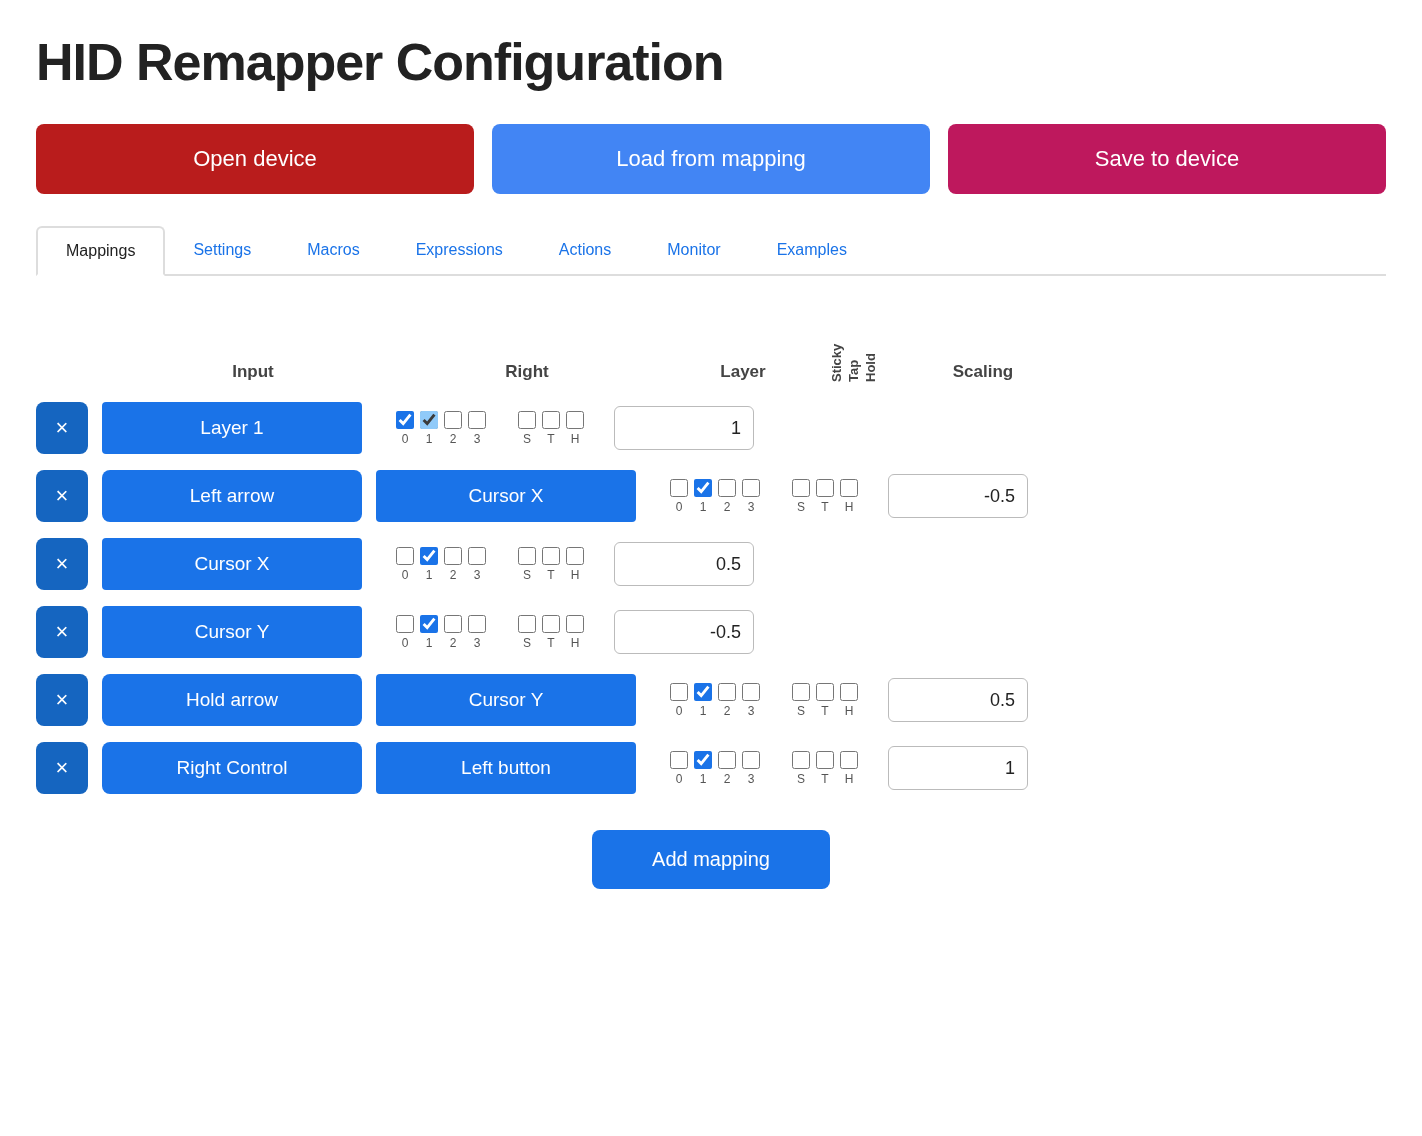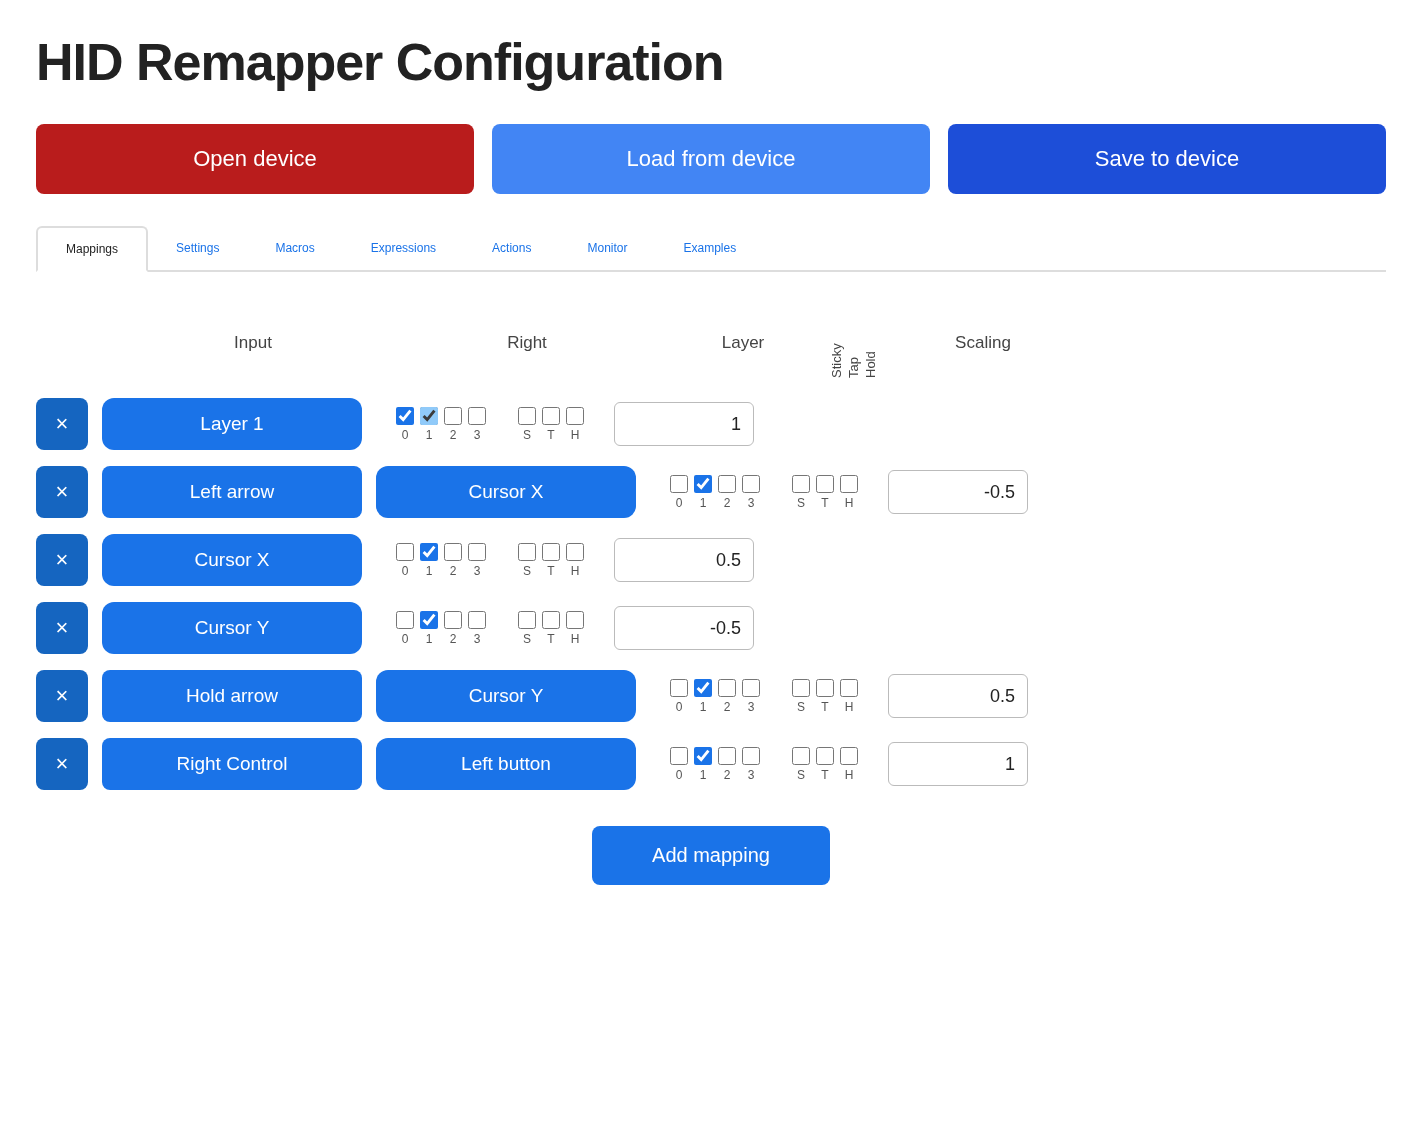--- a/index.html
+++ b/index.html
@@ -26,31 +26,31 @@
       padding: 22px 10px;
       font-size: 22px;
       font-weight: 500;
       color: #fff;
       border: none;
       border-radius: 8px;
       cursor: pointer;
     }
     .btn-dark-blue { background: #b91c1c; }
     .btn-mid-blue { background: #4285F4; }
-    .btn-light-blue { background: #1d4ed8; }
+    .btn-light-blue { background: #be185d; }
 
     .tabs {
       display: flex;
       gap: 0;
       border-bottom: 2px solid #ddd;
       margin-bottom: 36px;
     }
     .tab {
       padding: 14px 28px;
-      font-size: 12px;
+      font-size: 16px;
       cursor: pointer;
       border: none;
       background: none;
       color: #1a73e8;
       font-weight: 500;
       border-bottom: 3px solid transparent;
       margin-bottom: -2px;
     }
     .tab.active {
       color: #222;
@@ -98,21 +98,21 @@
       margin-right: 14px;
       flex-shrink: 0;
     }
 
     .output-btn {
       width: 260px;
       height: 52px;
       background: #1a73e8;
       color: #fff;
       border: none;
-      border-radius: 12px;
+      border-radius: 4px;
       font-size: 19px;
       font-weight: 500;
       cursor: pointer;
       margin-right: 24px;
       flex-shrink: 0;
     }
 
     .layer-checkboxes {
       display: flex;
       flex-direction: column;
@@ -208,35 +208,35 @@
       white-space: nowrap;
     }
   </style>
 </head>
 <body>
 
 <h1>HID Remapper Configuration</h1>
 
 <div class="top-buttons">
   <button class="top-btn btn-dark-blue">Open device</button>
-  <button class="top-btn btn-mid-blue">Load from device</button>
+  <button class="top-btn btn-mid-blue">Load from mapping</button>
   <button class="top-btn btn-light-blue">Save to device</button>
 </div>
 
 <div class="tabs" id="tabs-container">
     <button class="tab active">Mappings</button>
     <button class="tab">Settings</button>
     <button class="tab">Macros</button>
     <button class="tab">Expressions</button>
     <button class="tab">Actions</button>
     <button class="tab">Monitor</button>
     <button class="tab">Examples</button>
   </div>
 
-<div class="header-row" style="padding-left:80px; display:flex; align-items:center; gap:0; margin-bottom:4px;">
+<div class="header-row" style="padding-left:80px; display:flex; align-items:flex-end; gap:0; margin-bottom:4px;font-weight:bold;">
   <div style="width:274px; text-align:center; font-size:17px; color:#444;">Input</div>
   <div style="width:274px; text-align:center; font-size:17px; color:#444; margin-right:24px;">Right</div>
   <div style="width:110px; text-align:center; font-size:17px; color:#444;">Layer</div>
   <div style="width:110px; display:flex; flex-direction:column; align-items:center;">
     <div class="rotated-labels">
       <div class="rotated-label">Sticky</div>
       <div class="rotated-label">Tap</div>
       <div class="rotated-label">Hold</div>
     </div>
   </div>

